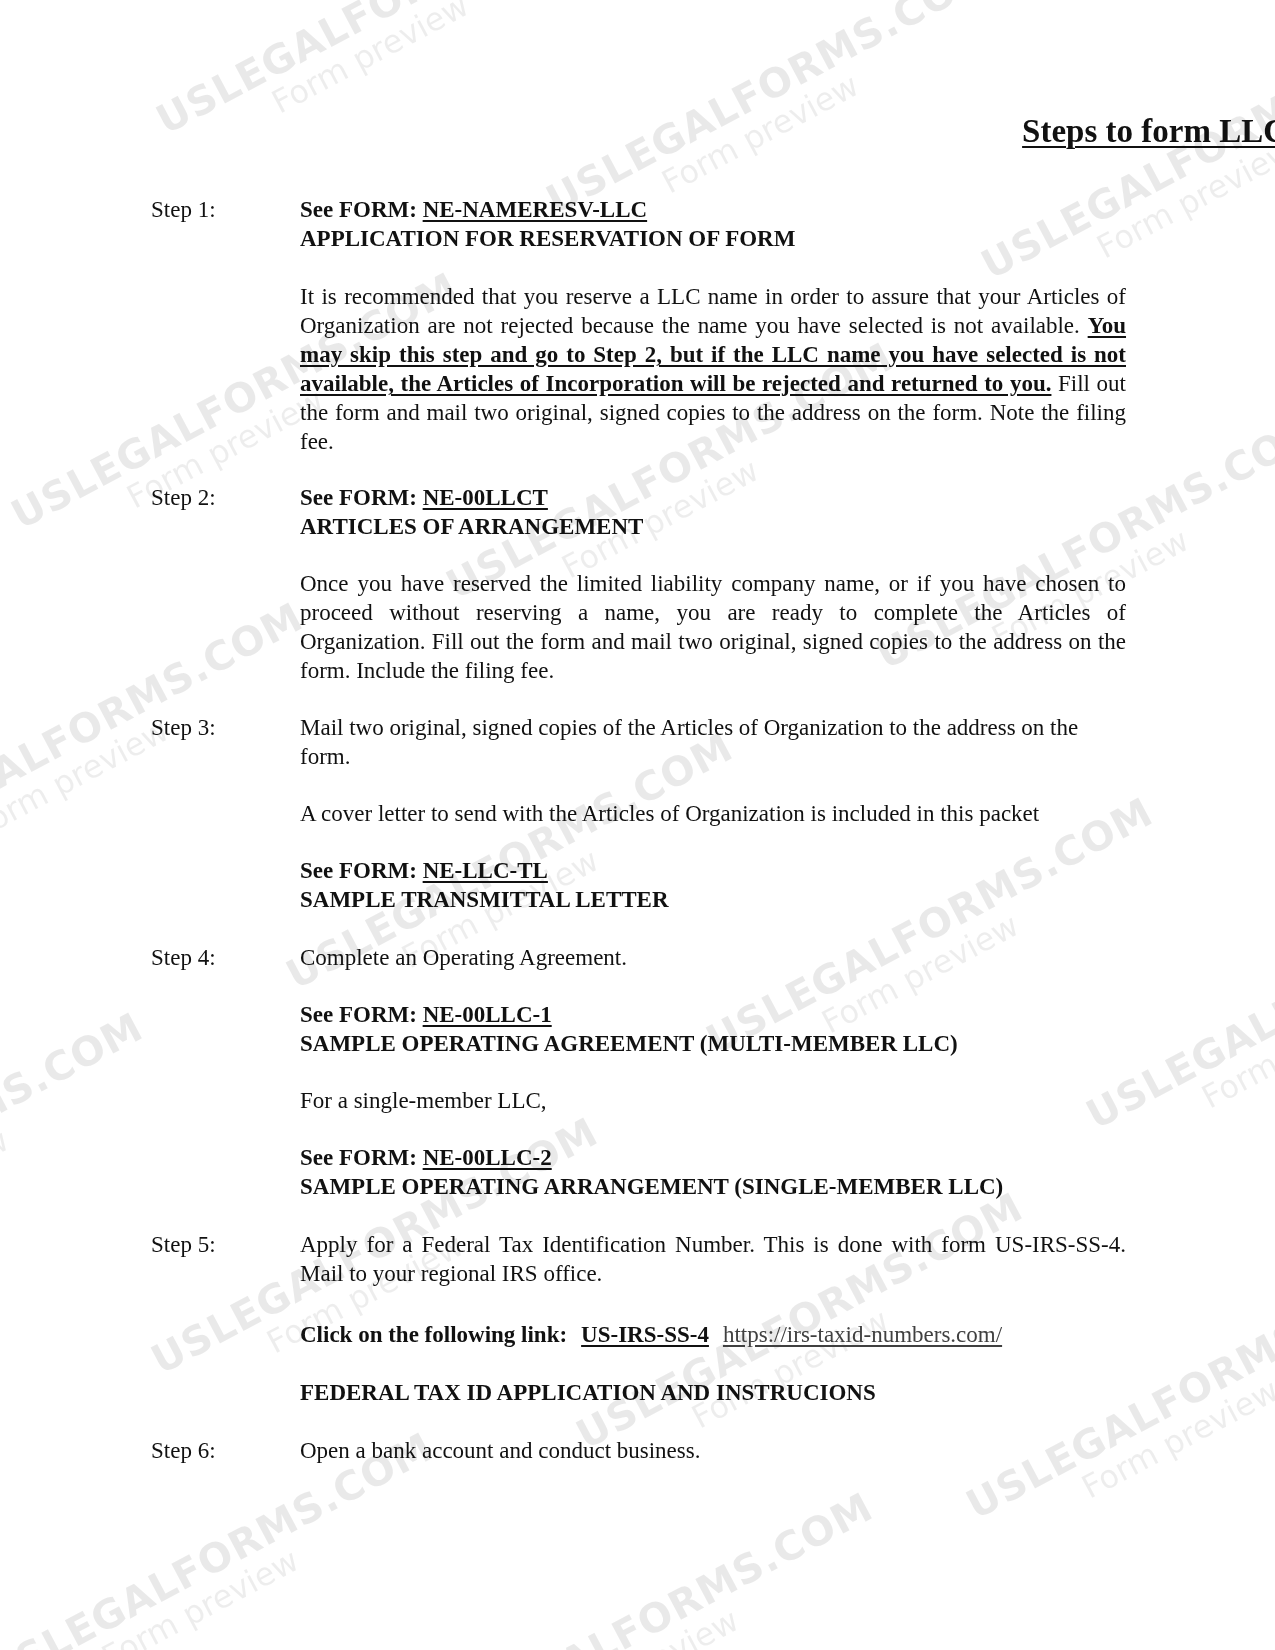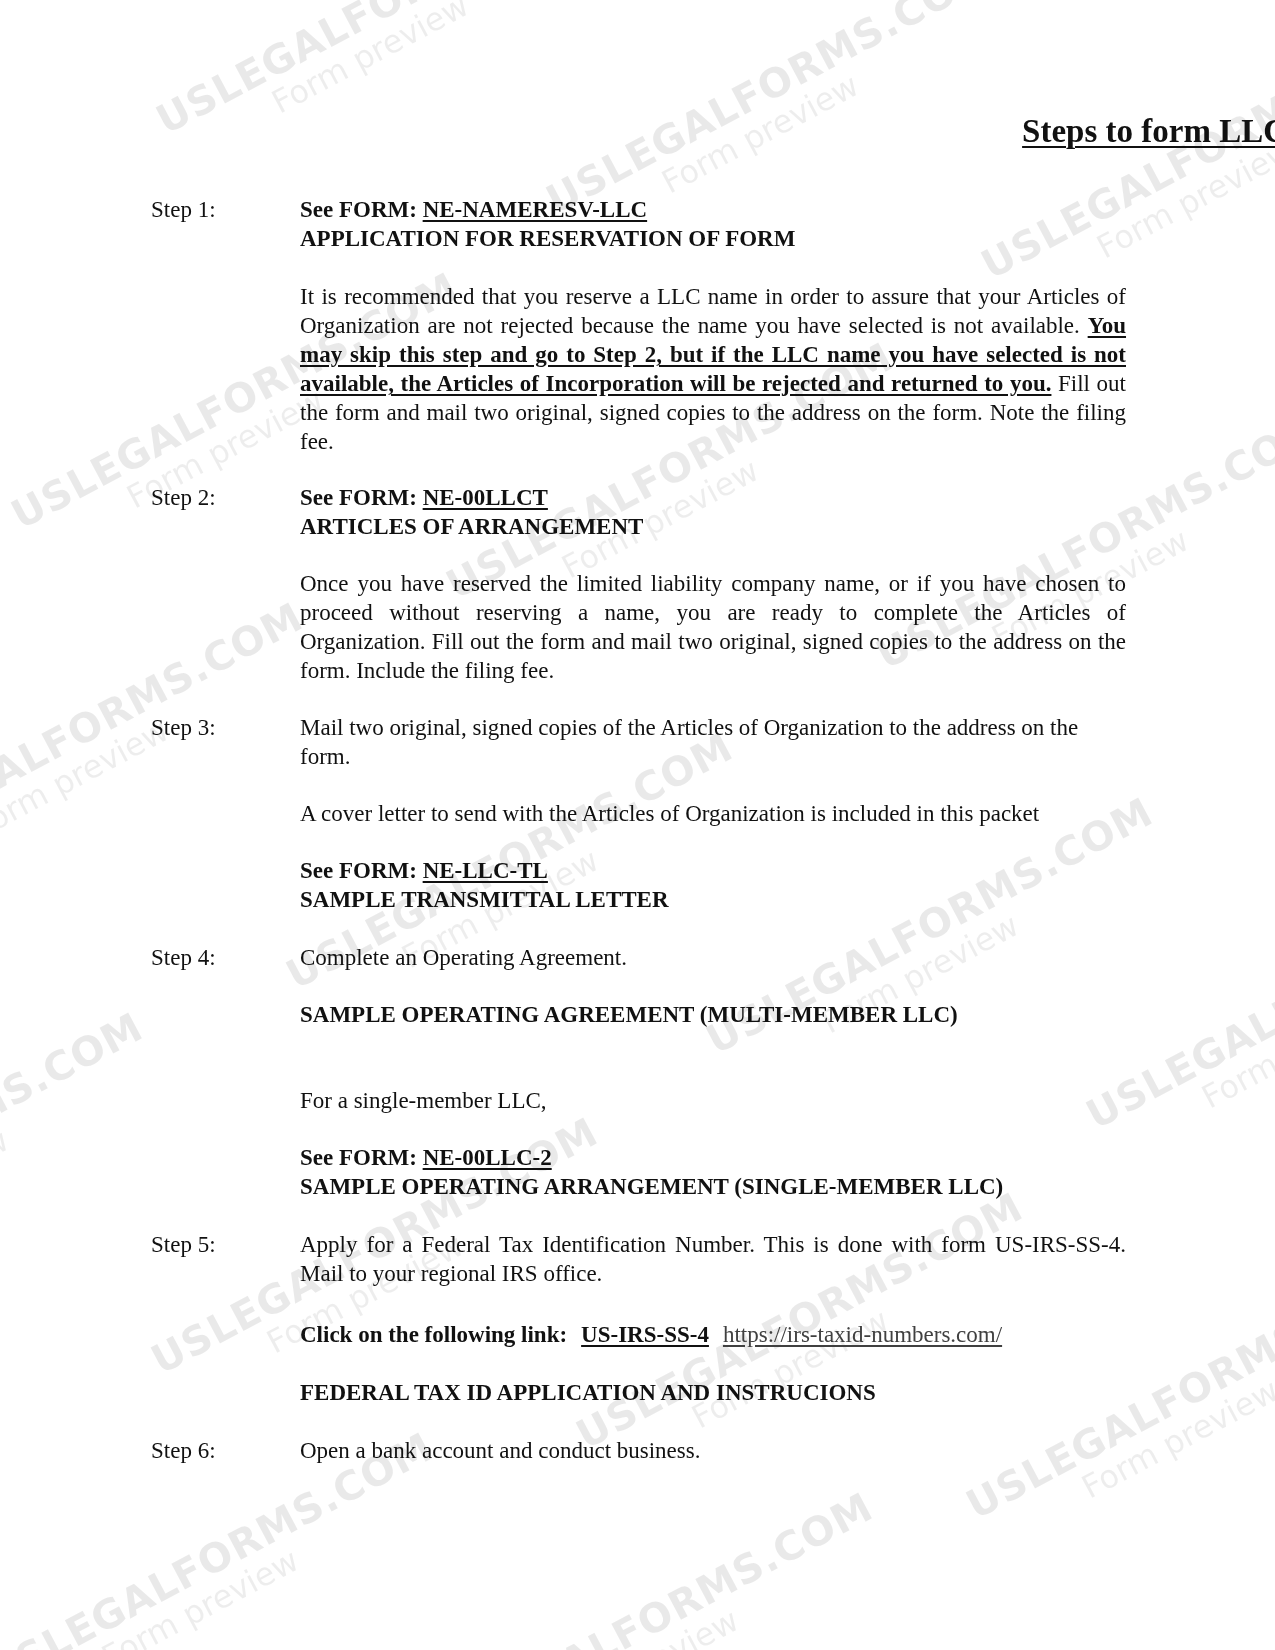--- a/index.html
+++ b/index.html
@@ -193,20 +193,24 @@
       <div>
         <span class="bold">See FORM:</span>
         <span class="bold ul">NE-LLC-TL</span>
       </div>
       <div class="bold">SAMPLE TRANSMITTAL LETTER</div>
     </div>
 
     <div class="step-label" style="top:943px;">Step 4:</div>
     <div class="block" style="top:943px;">Complete an Operating Agreement.</div>
     <div class="block" style="top:1000px;">
+      <div>
+        <span class="bold">See FORM:</span>
+        <span class="bold ul">NE-00LLC-1</span>
+      </div>
       <div class="bold">SAMPLE OPERATING AGREEMENT (MULTI-MEMBER LLC)</div>
     </div>
     <div class="block" style="top:1086px;">For a single-member LLC,</div>
     <div class="block" style="top:1143px;">
       <div>
         <span class="bold">See FORM:</span>
         <span class="bold ul">NE-00LLC-2</span>
       </div>
       <div class="bold">SAMPLE OPERATING ARRANGEMENT (SINGLE-MEMBER LLC)</div>
     </div>

